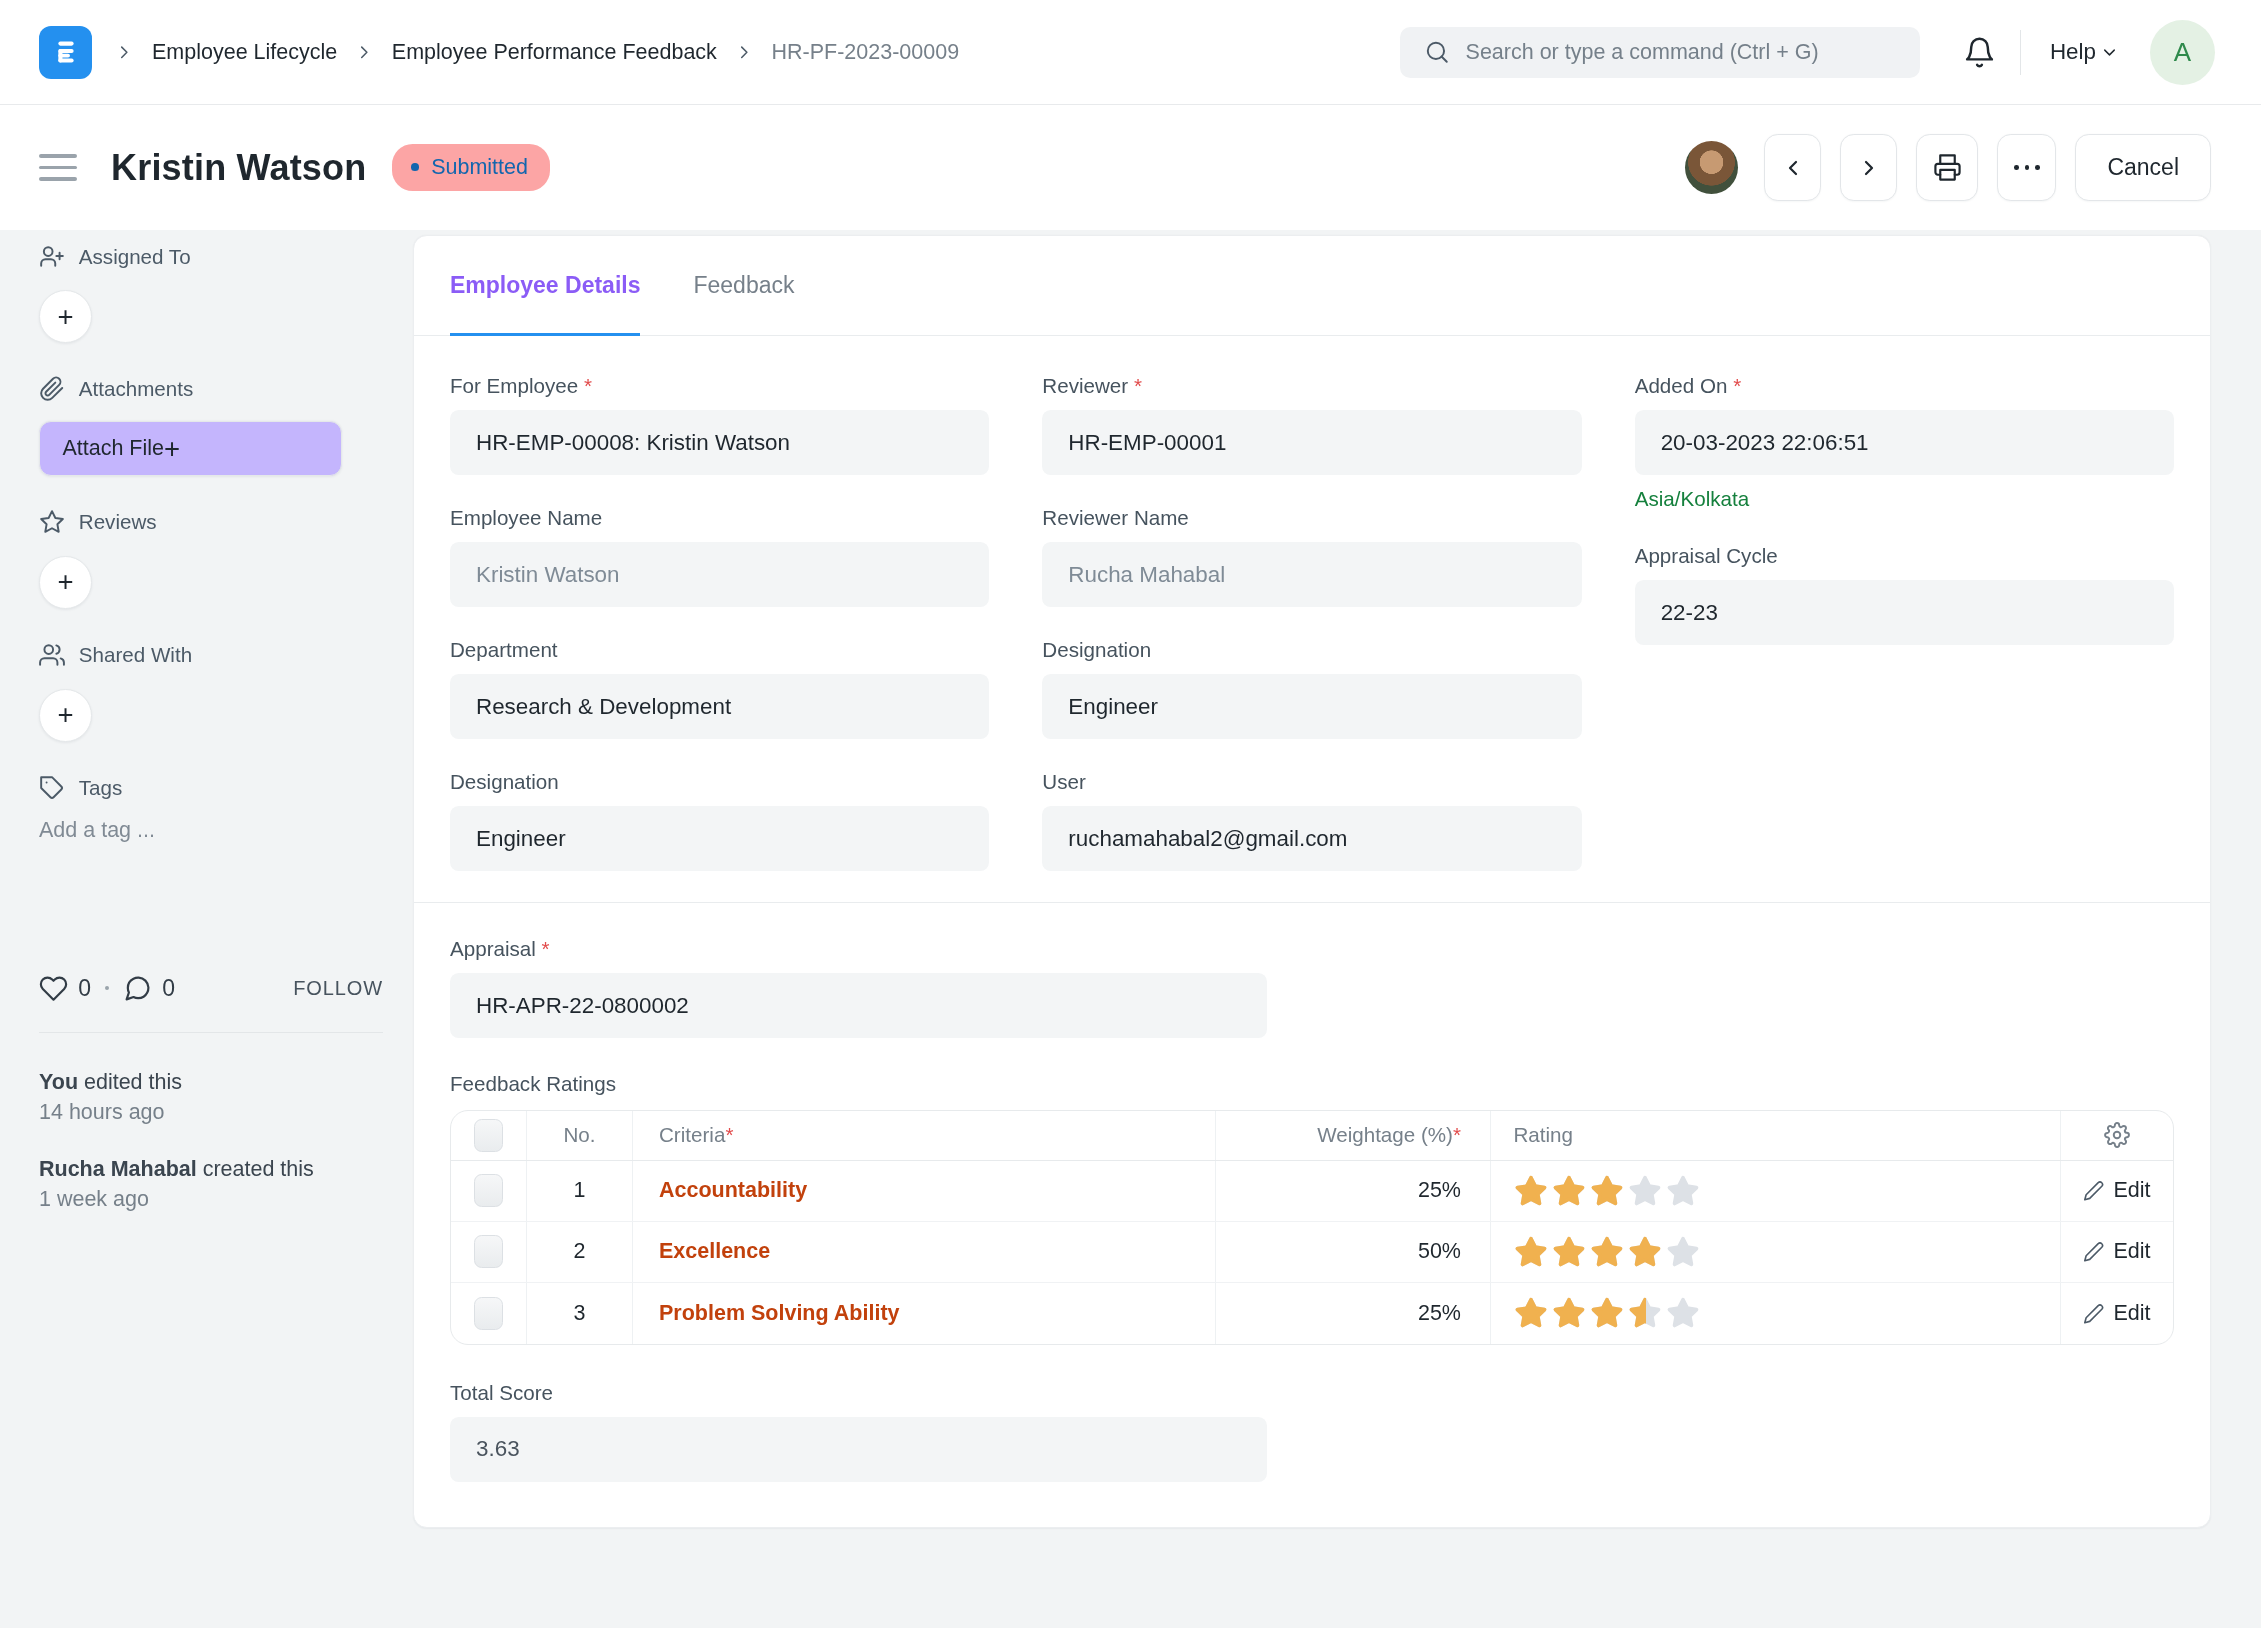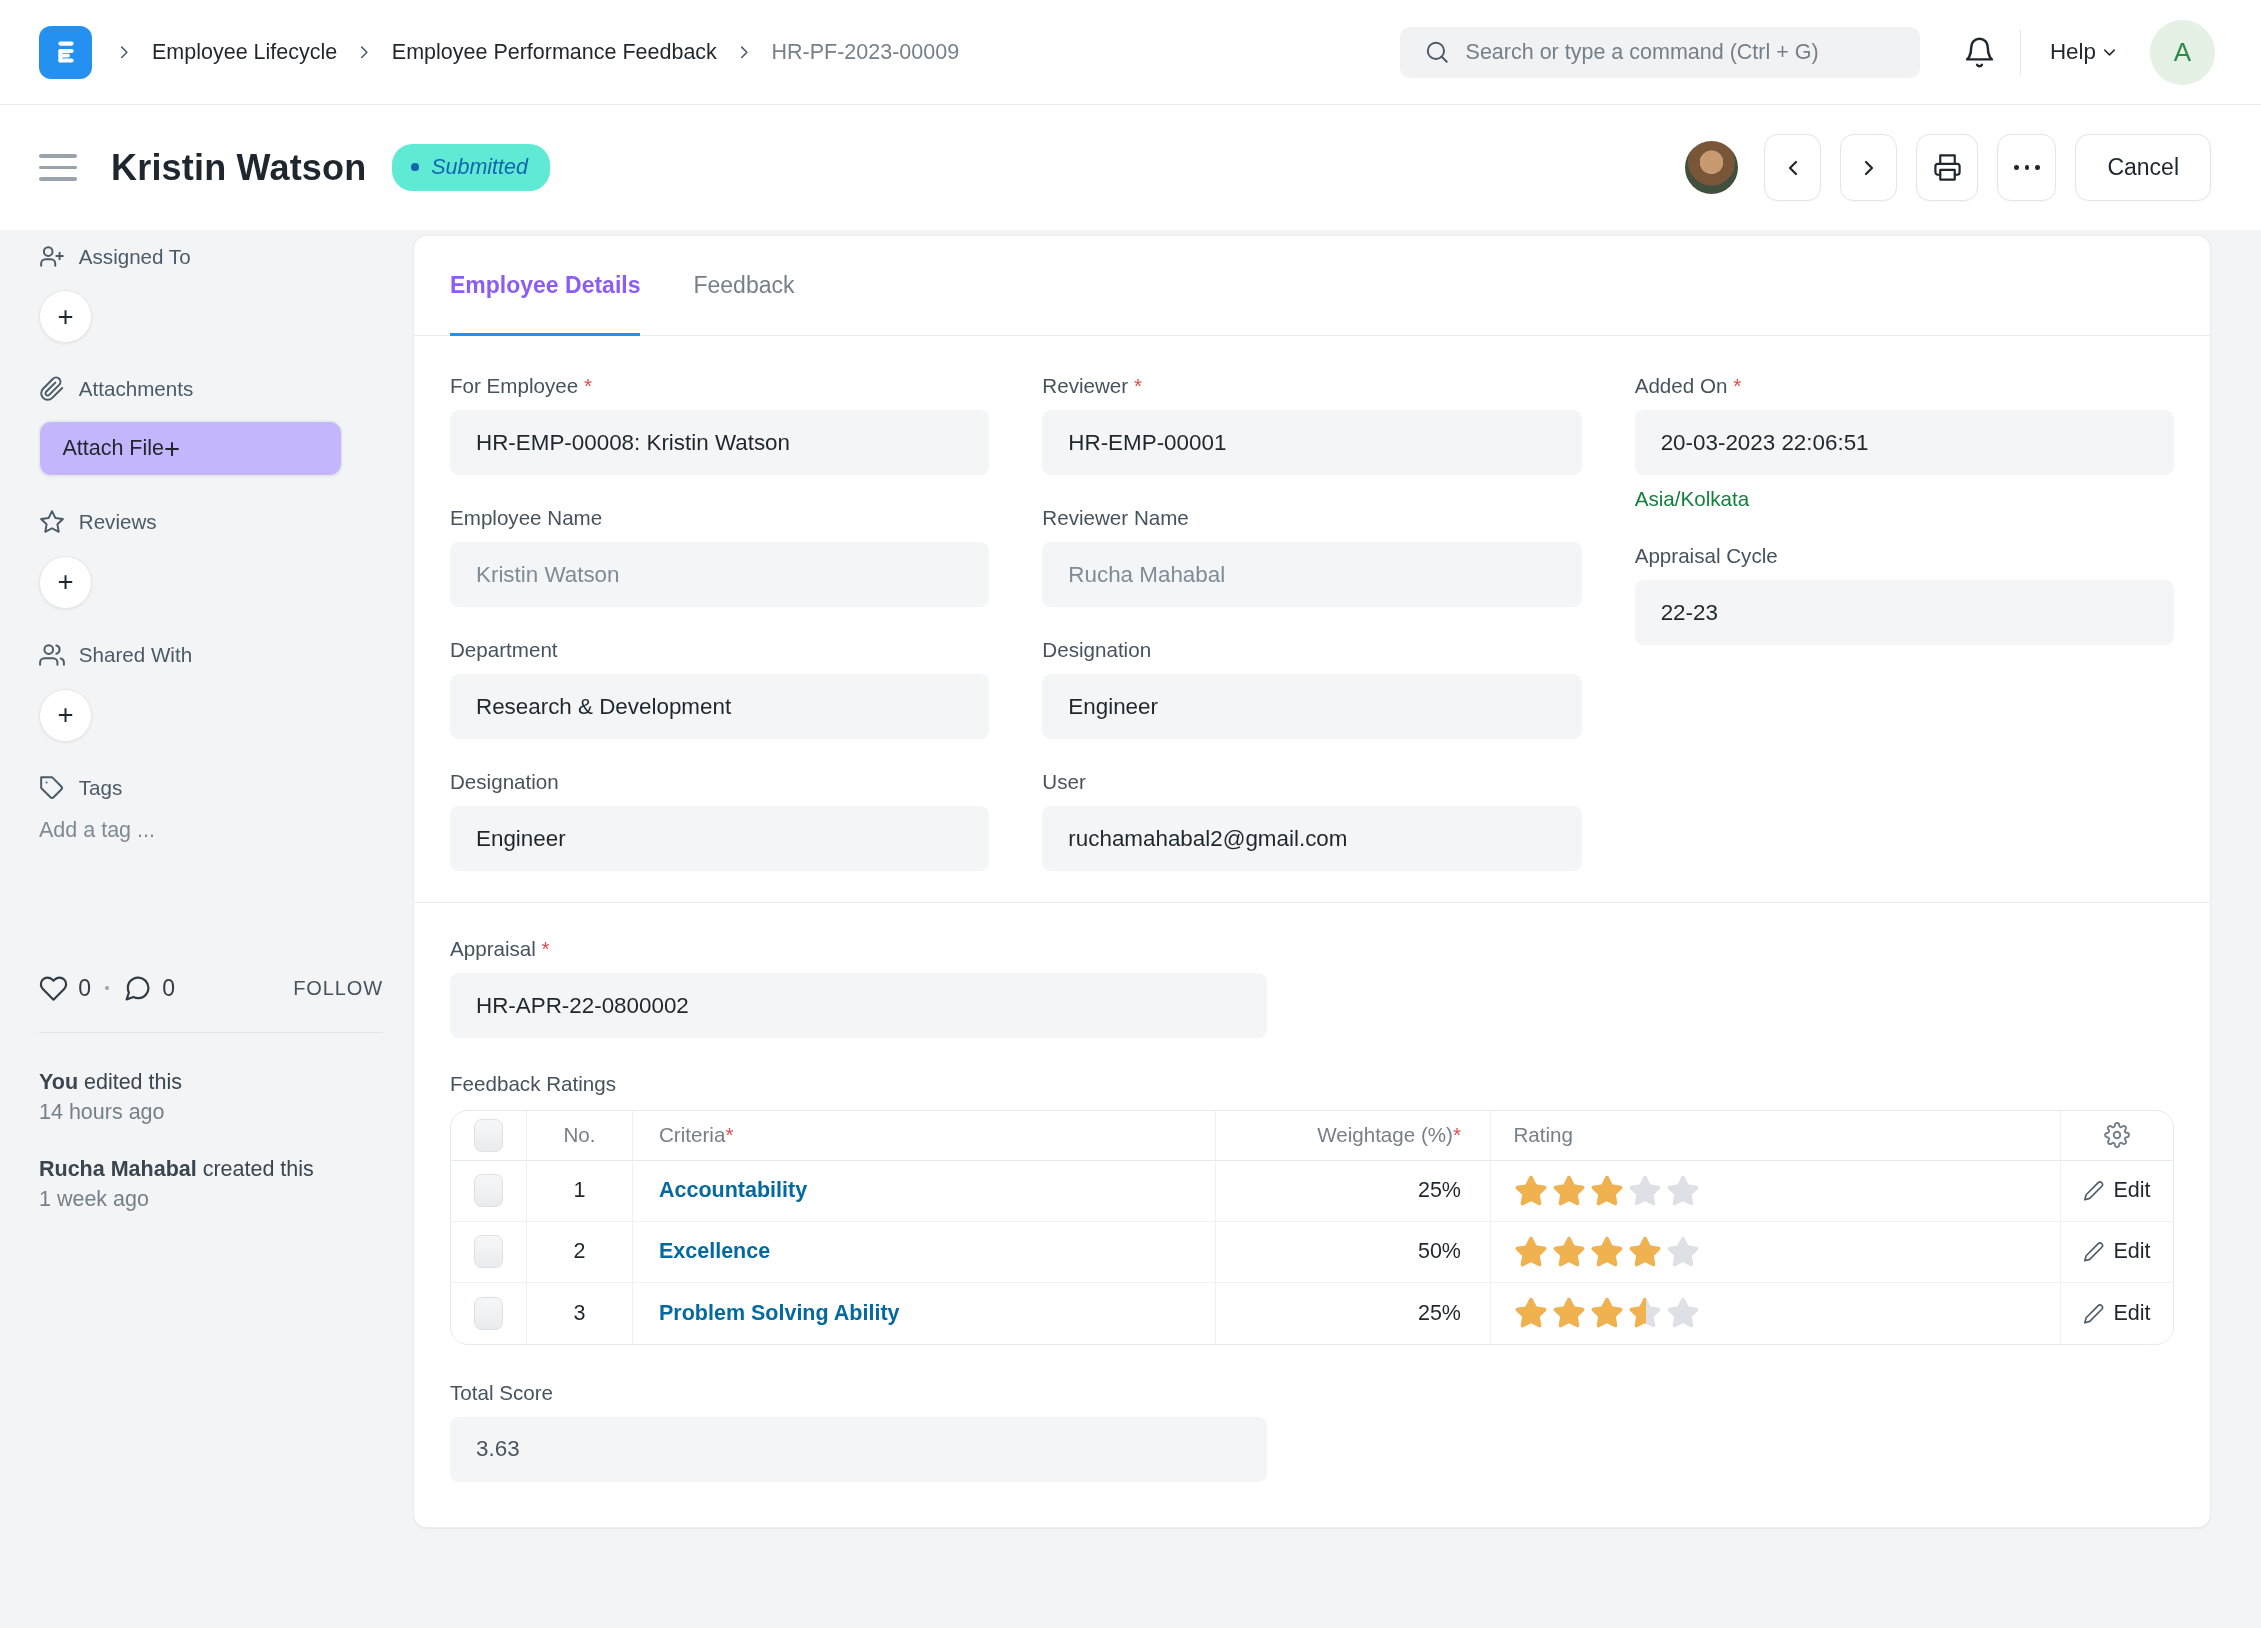--- a/index.html
+++ b/index.html
@@ -21,21 +21,21 @@
   .bell { margin-left:43px; }
   .vdiv { width:0.9px; height:45px; background:#e3e6e8; margin-left:24px; }
   .help { margin-left:29px; display:flex; align-items:center; gap:4px; font-size:22.4px; color:#1f272e; cursor:pointer; }
   .avatar-initial { margin-left:31px; width:65px; height:65px; border-radius:50%; background:#e4f1e4; color:#2f8a4c; font-size:26px; display:flex; align-items:center; justify-content:center; }
 
   
   .page-head { height:125px; background:#fff; display:flex; align-items:center; padding:0 50px 0 39px; }
   .burger { width:38px; display:flex; flex-direction:column; gap:7.7px; cursor:pointer; }
   .burger i { display:block; height:3.9px; border-radius:2.6px; background:#9aa3ab; }
   .page-title { margin-left:34px; font-size:36px; font-weight:700; letter-spacing:0.2px; }
-  .status-badge { margin-left:26px; display:flex; align-items:center; gap:12px; background:#5eead4; color:#1366ae; font-size:21.5px; font-weight:500; padding:10.3px 22.4px 11.2px 19px; border-radius:20.6px;font-style:italic; }
+  .status-badge { margin-left:26px; display:flex; align-items:center; gap:12px; background:#fca5a5; color:#1366ae; font-size:21.5px; font-weight:500; padding:10.3px 22.4px 11.2px 19px; border-radius:20.6px; }
   .status-dot { width:7.7px; height:7.7px; border-radius:50%; background:#1366ae; }
   .head-right { margin-left:auto; display:flex; align-items:center; gap:19px; }
   .avatar-photo { width:53px; height:53px; border-radius:50%; background:radial-gradient(circle at 50% 40%, #c79a72 0 28%, #7a5638 29% 56%, #41503c 57% 100%); margin-right:6.9px; cursor:pointer; }
   .hbtn { height:67px; min-width:57px; padding:0 15.5px; background:#fff; border:0.9px solid #e3e6e9; border-radius:13.8px; display:flex; align-items:center; justify-content:center; cursor:pointer; box-shadow:0 0.9px 1.7px rgba(25,39,52,.04); }
   .hbtn.cancel { padding:0 31px; font-size:23px; font-weight:500; color:#1f272e; }
   .dots { display:flex; gap:6px; }
   .dots i { width:4.7px; height:4.7px; border-radius:50%; background:#1f272e; }
 
   
   .content { display:flex; padding:0 50px 0 39px; }
@@ -86,21 +86,21 @@
   .trow > div { display:flex; align-items:center; border-right:0.9px solid #eef1f3; }
   .trow > div:last-child { border-right:none; }
   .thead { height:50px; border-bottom:0.9px solid #e7eaec; color:#76808a; font-size:20.6px; }
   .tbody { height:61px; border-bottom:0.9px solid #f0f2f4; }
   .tbody:last-child { border-bottom:none; }
   .c-check { justify-content:center; }
   .checkbox { width:29px; height:33px; border-radius:7.7px; background:linear-gradient(#f6f7f8,#e9ecee); border:0.9px solid #dce0e4; cursor:pointer; }
   .c-no { justify-content:center; }
   .tbody .c-no { font-size:21.5px; color:#1f272e; }
   .c-crit { padding-left:26px; }
-  .tbody .c-crit { font-size:21.5px; font-weight:700; color:#0369a1; cursor:pointer; }
+  .tbody .c-crit { font-size:21.5px; font-weight:700; color:#c2410c; cursor:pointer; }
   .c-wt { justify-content:flex-end; padding-right:29px; }
   .tbody .c-wt { font-size:21.5px; font-weight:400; color:#1f272e; }
   .c-rate { padding-left:22.4px; }
   .c-edit { justify-content:center; gap:8.6px; font-size:21.5px; color:#1f272e; cursor:pointer; }
   .c-edit svg { width:21.5px; height:21.5px; }
   .gear svg { width:26px; height:26px; stroke:#76808a; }
 
   .stars { display:flex; }
   .star-wrap { position:relative; width:38px; height:36px; }
   .star-wrap svg { width:36px; height:36px; }

